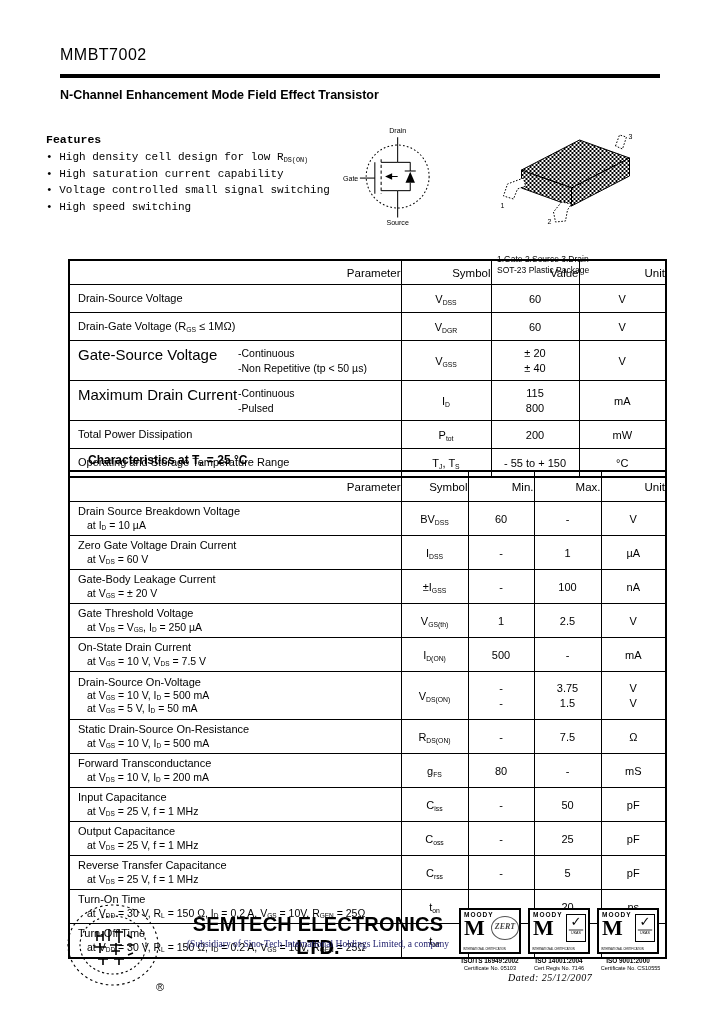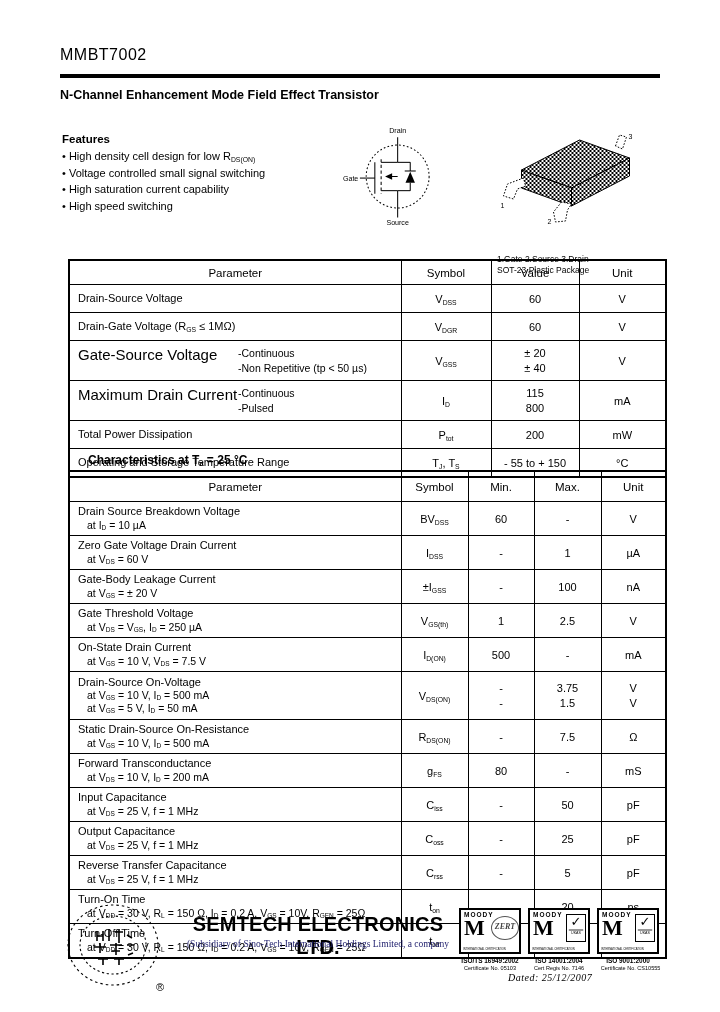--- a/index.html
+++ b/index.html
@@ -7,39 +7,39 @@
         font-family:"Liberation Sans",sans-serif;color:#000;overflow:hidden;}
   .abs{position:absolute;}
   sub{font-size:0.62em;vertical-align:-0.22em;line-height:0;letter-spacing:0;}
 
   
   #doc-title{left:60px;top:46px;font-size:16px;font-weight:normal;letter-spacing:0.5px;}
   #title-rule{left:60px;top:74px;width:600px;height:4px;background:#000;}
   #doc-subtitle{left:60px;top:88px;font-size:12.5px;font-weight:bold;}
 
   
-  #features{left:62px;top:133px;width:300px;}
+  #features{left:46px;top:133px;width:300px;font-family:Liberation Mono, monospace;}
   #features .fh{font-size:11.5px;font-weight:bold;margin-bottom:3px;}
   #features .fi{font-size:11px;line-height:16.5px;}
 
   
   #mosfet-symbol{left:330px;top:126px;}
   #package-wrap{left:495px;top:130px;width:160px;}
   #package-caption{left:497px;top:226px;font-size:8.5px;line-height:10.5px;margin-top:28px;}
 
   
   .sect{font-size:12px;font-weight:bold;}
   #abs-heading{left:60px;top:242px;}
   #char-heading{left:60px;top:453px;margin-left:28px;}
 
   
   table{border-collapse:collapse;table-layout:fixed;}
   .dtable{border:2px solid #000;}
   .dtable td{border:1.5px solid #000;font-size:11px;padding:0;vertical-align:middle;}
-  .dtable .hc{text-align:center;font-size:11.5px;height:22px;}
+  .dtable .hc{text-align:right;font-size:11.5px;height:22px;}
   .dtable .c{text-align:center;}
   .pl{padding:2px 4px 2px 8px !important;vertical-align:middle;}
   .pname{font-size:11px;line-height:13.5px;}
   .pcond{font-size:10.5px;line-height:13px;padding-left:9px;}
   .pflex{display:flex;}
   .pflex .pn{width:160px;font-size:15px;}
   .pflex .pc{flex:1;font-size:10.5px;line-height:15px;}
   .vline{line-height:15px;}
   #t1{left:68px;top:259px;}
   #t1 td{height:23px;}
@@ -82,22 +82,22 @@
 
 <div id="page">
 
   <div id="doc-title" class="abs">MMBT7002</div>
   <div id="title-rule" class="abs"></div>
   <div id="doc-subtitle" class="abs">N-Channel Enhancement Mode Field Effect Transistor</div>
 
   <div id="features" class="abs">
     <div class="fh">Features</div>
     <div class="fi"><span>• High density cell design for low R</span><sub>DS(ON)</sub></div>
+    <div class="fi"><span>• High saturation current capability</span></div>
     <div class="fi"><span>• Voltage controlled small signal switching</span></div>
-    <div class="fi"><span>• High saturation current capability</span></div>
     <div class="fi"><span>• High speed switching</span></div>
   </div>
 
   <svg id="mosfet-symbol" class="abs" width="118" height="101" viewBox="0 0 150 128">
     <g stroke="#000" stroke-width="1.3" fill="none">
       <circle cx="86" cy="64" r="40" stroke-dasharray="2.2,2.8"></circle>
       <line x1="86" y1="14" x2="86" y2="46"></line>
       <line x1="86" y1="46" x2="65" y2="46"></line>
       <line x1="65" y1="42" x2="65" y2="86" stroke-dasharray="4,3.2"></line>
       <line x1="57" y1="46" x2="57" y2="86"></line>

